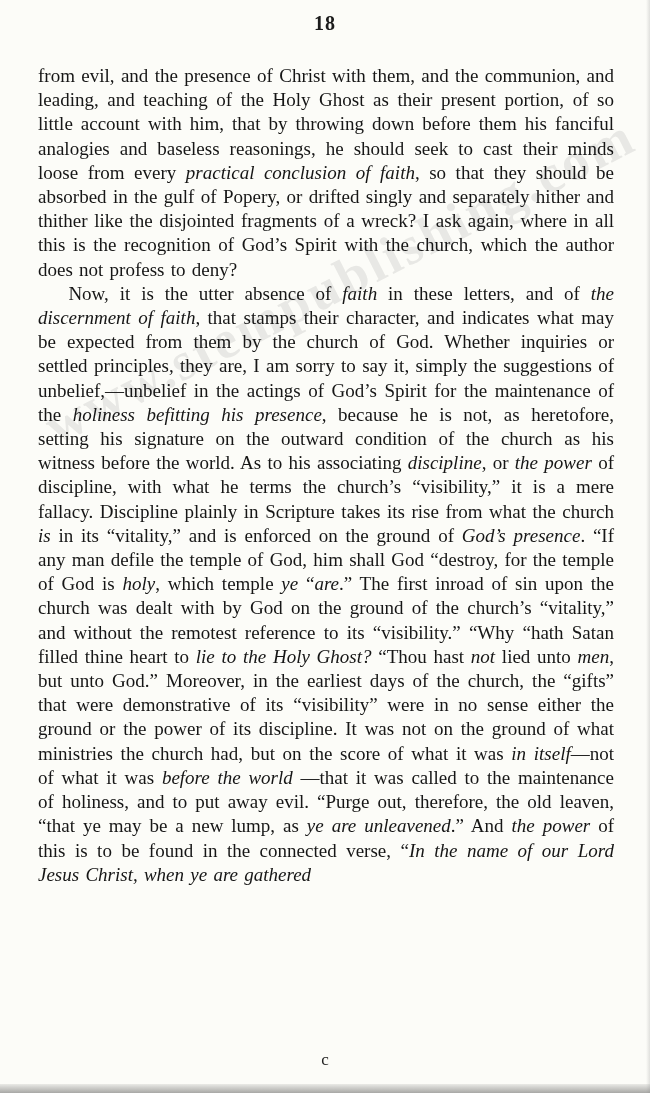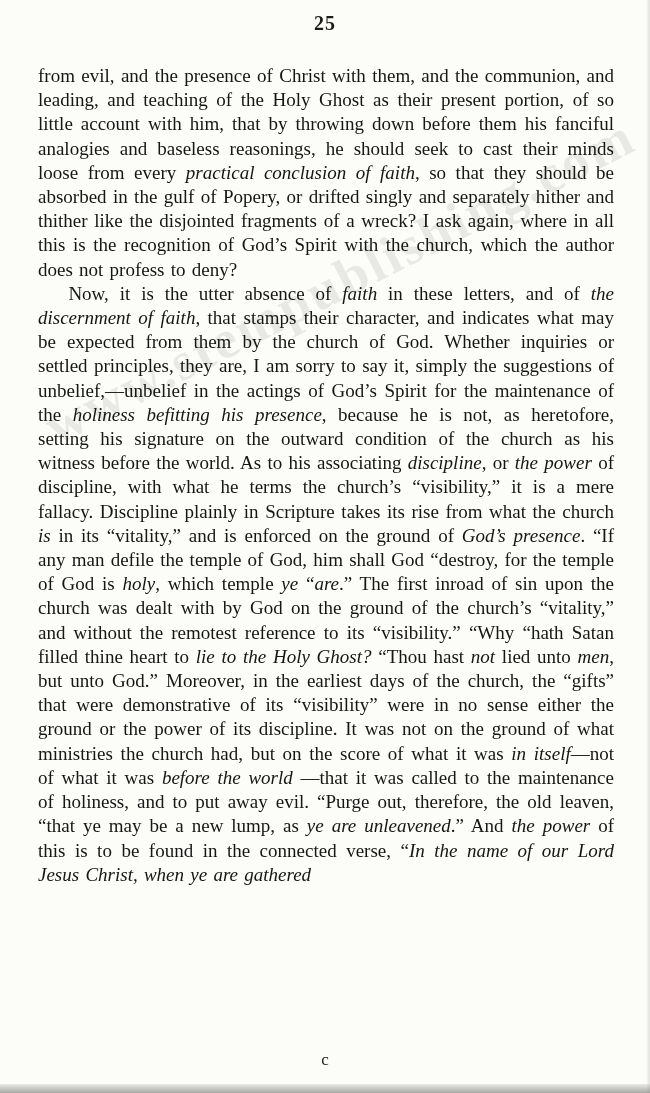--- a/index.html
+++ b/index.html
@@ -90,21 +90,21 @@
     background: linear-gradient(to right, rgba(200,200,198,0), rgba(190,190,188,0.45));
   }
 </style>
 </head>
 <body>
 
 <div class="page">
 
   <div class="watermark">www.stempublishing.com</div>
 
-  <div class="page-number">25</div>
+  <div class="page-number">18</div>
 
   <div class="text-block">
       <p><span>from evil, and the presence of Christ with them, and the communion, and leading, and teaching of the Holy Ghost as their present portion, of so little account with him, that by throwing down before them his fanciful analogies and baseless reasonings, he should seek to cast their minds loose from every </span><span class="it">practical conclusion of faith</span><span>, so that they should be absorbed in the gulf of Popery, or drifted singly and separately hither and thither like the disjointed fragments of a wreck?  I ask again, where in all this is the recognition of God’s Spirit with the church, which the author does not profess to deny?</span></p>
       <p class="indent"><span>Now, it is the utter absence of </span><span class="it">faith</span><span> in these letters, and of </span><span class="it">the discernment of faith</span><span>, that stamps their character, and indicates what may be expected from them by the church of God.  Whether inquiries or settled principles, they are, I am sorry to say it, simply the suggestions of unbelief,—unbelief in the actings of God’s Spirit for the maintenance of the </span><span class="it">holiness befitting his presence</span><span>, because he is not, as heretofore, setting his signature on the outward condition of the church as his witness before the world.  As to his associating </span><span class="it">discipline</span><span>, or </span><span class="it">the power</span><span> of discipline, with what he terms the church’s “visibility,” it is a mere fallacy.  Discipline plainly in Scripture takes its rise from what the church </span><span class="it">is</span><span> in its “vitality,” and is enforced on the ground of </span><span class="it">God’s presence</span><span>.  “If any man defile the temple of God, him shall God “destroy, for the temple of God is </span><span class="it">holy</span><span>, which temple </span><span class="it">ye</span><span> “</span><span class="it">are</span><span>.”  The first inroad of sin upon the church was dealt with by God on the ground of the church’s “vitality,” and without the remotest reference to its “visibility.”  “Why “hath Satan filled thine heart to </span><span class="it">lie to the Holy Ghost?</span><span> “Thou hast </span><span class="it">not</span><span> lied unto </span><span class="it">men</span><span>, but unto God.”  Moreover, in the earliest days of the church, the “gifts” that were demonstrative of its “visibility” were in no sense either the ground or the power of its discipline.  It was not on the ground of what ministries the church had, but on the score of what it was </span><span class="it">in itself</span><span>—not of what it was </span><span class="it">before the world</span><span> —that it was called to the maintenance of holiness, and to put away evil.  “Purge out, therefore, the old leaven, “that ye may be a new lump, as </span><span class="it">ye are unleavened</span><span>.”  And </span><span class="it">the power</span><span> of this is to be found in the connected verse, “</span><span class="it">In the name of our Lord Jesus Christ, when ye are gathered</span></p>
     </div>
 
   <div class="signature-mark">c</div>
 
   <div class="scan-edge-right"></div>
   <div class="scan-edge-bottom"></div>

